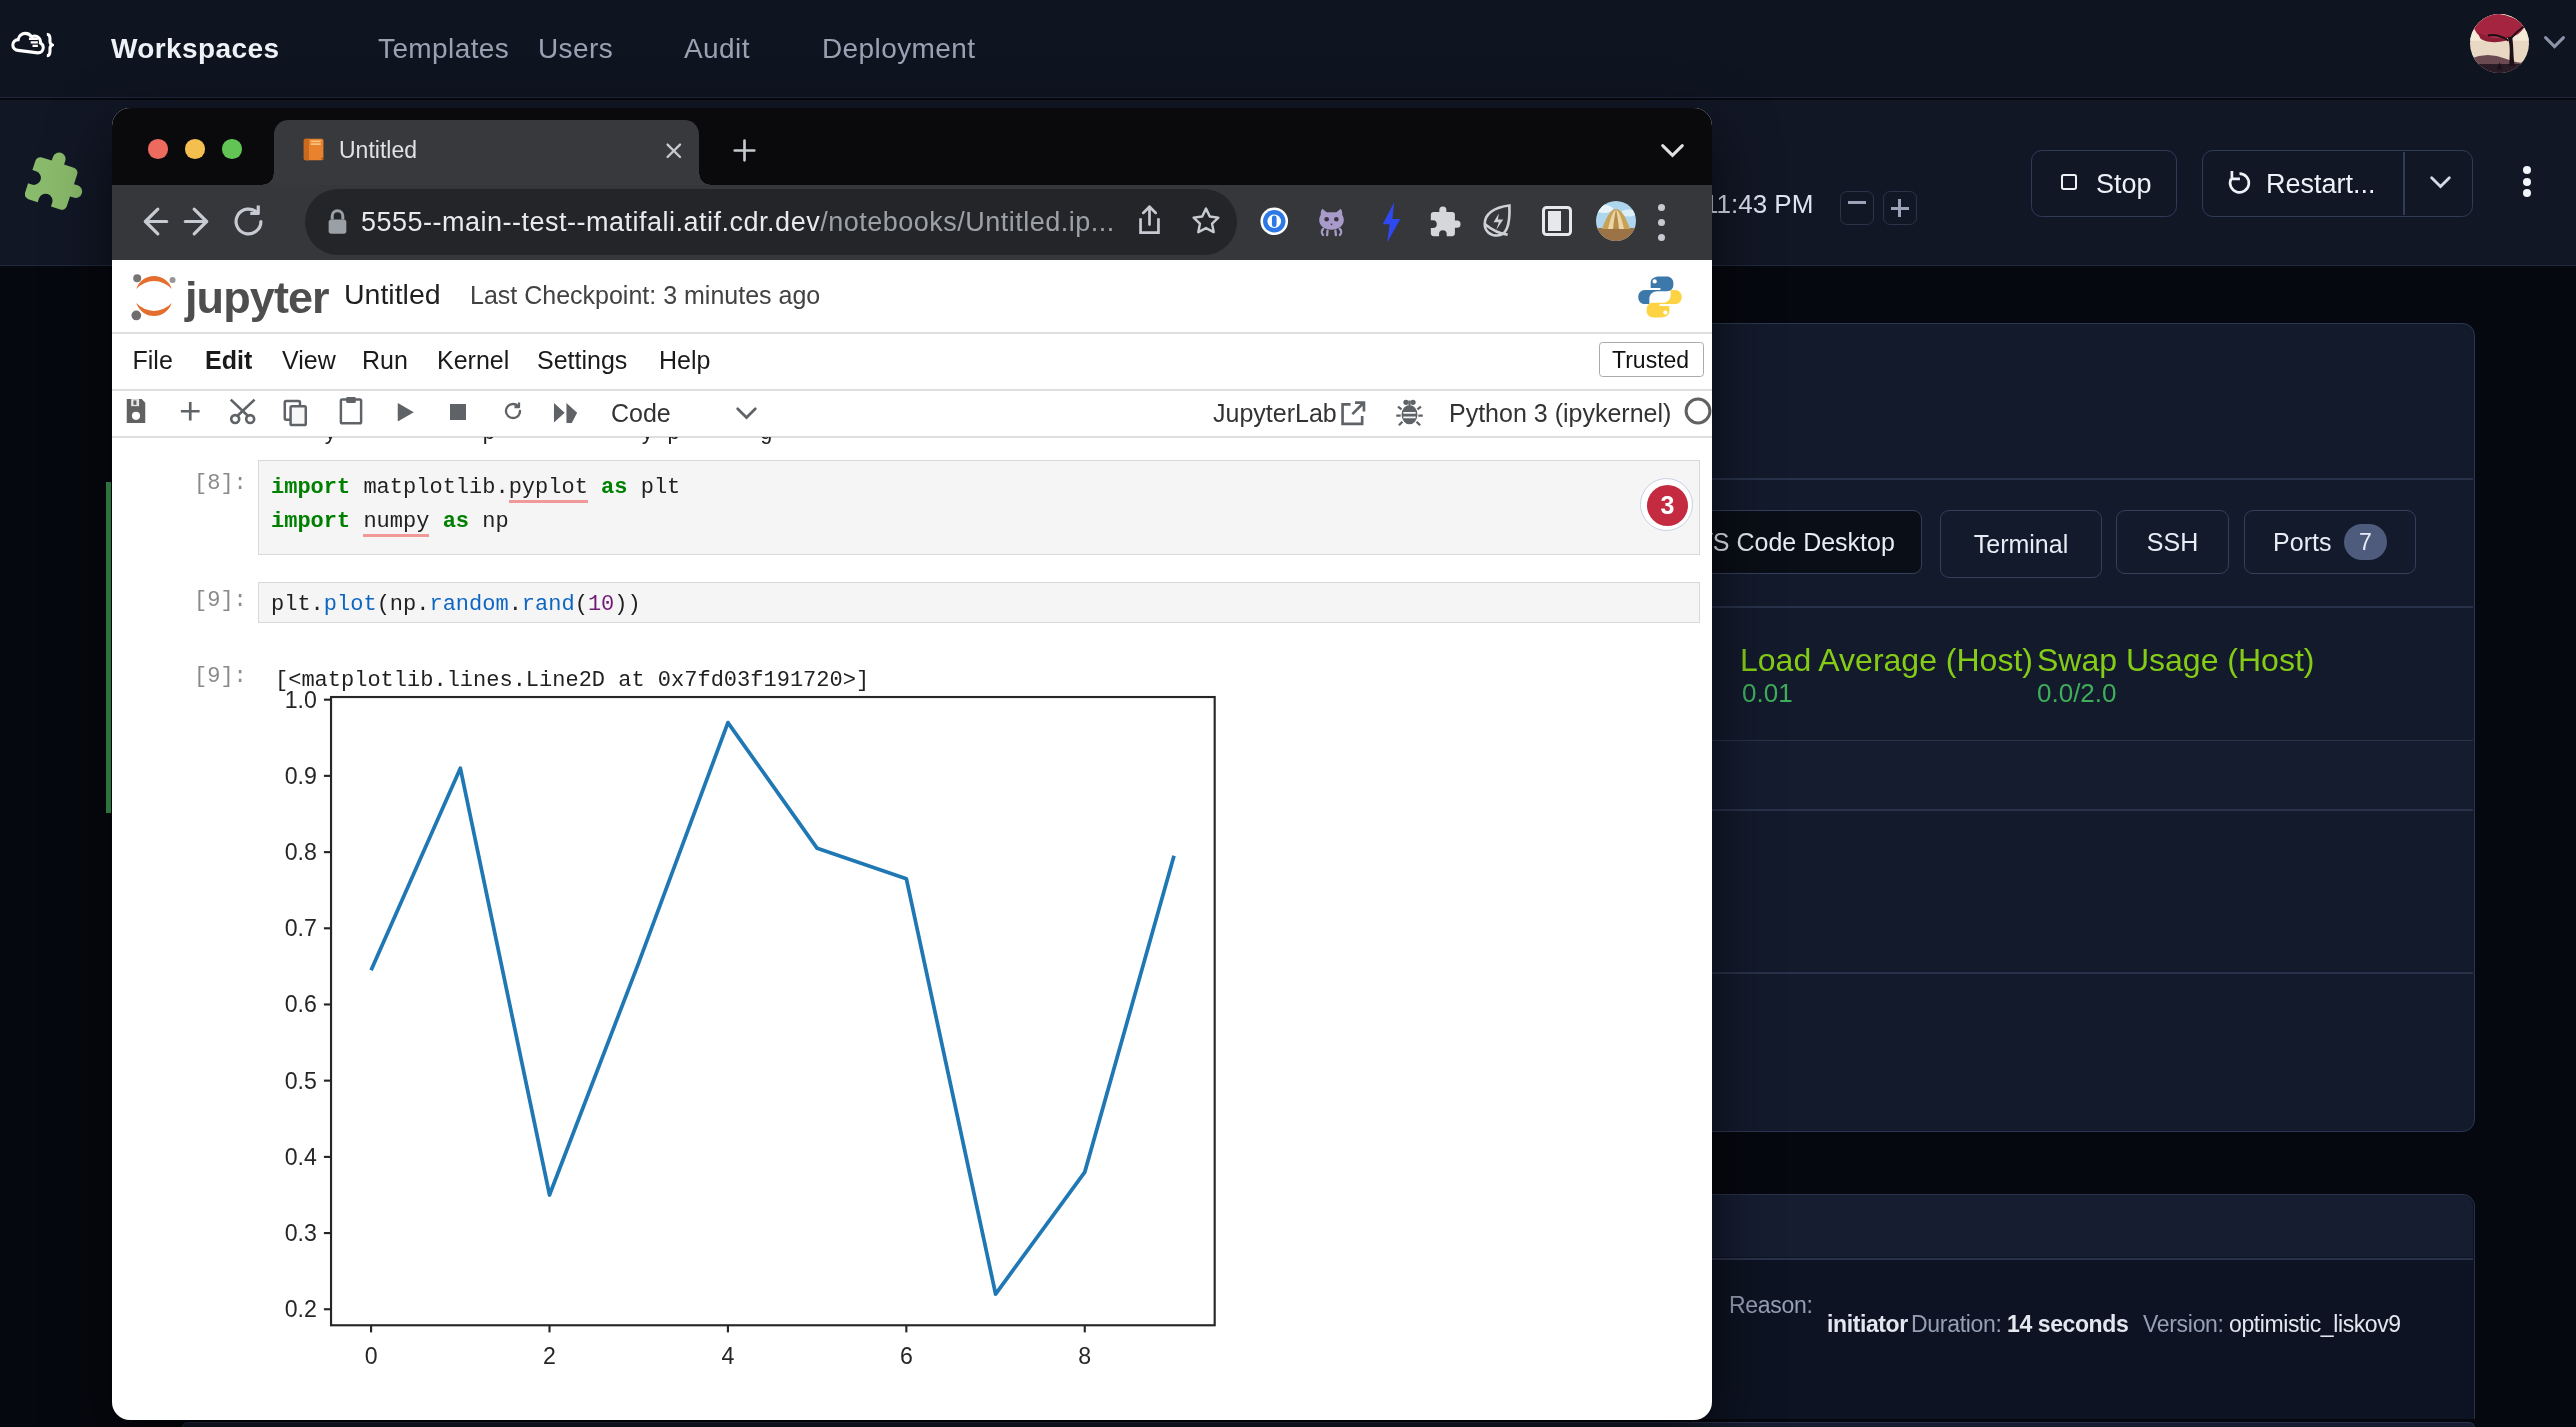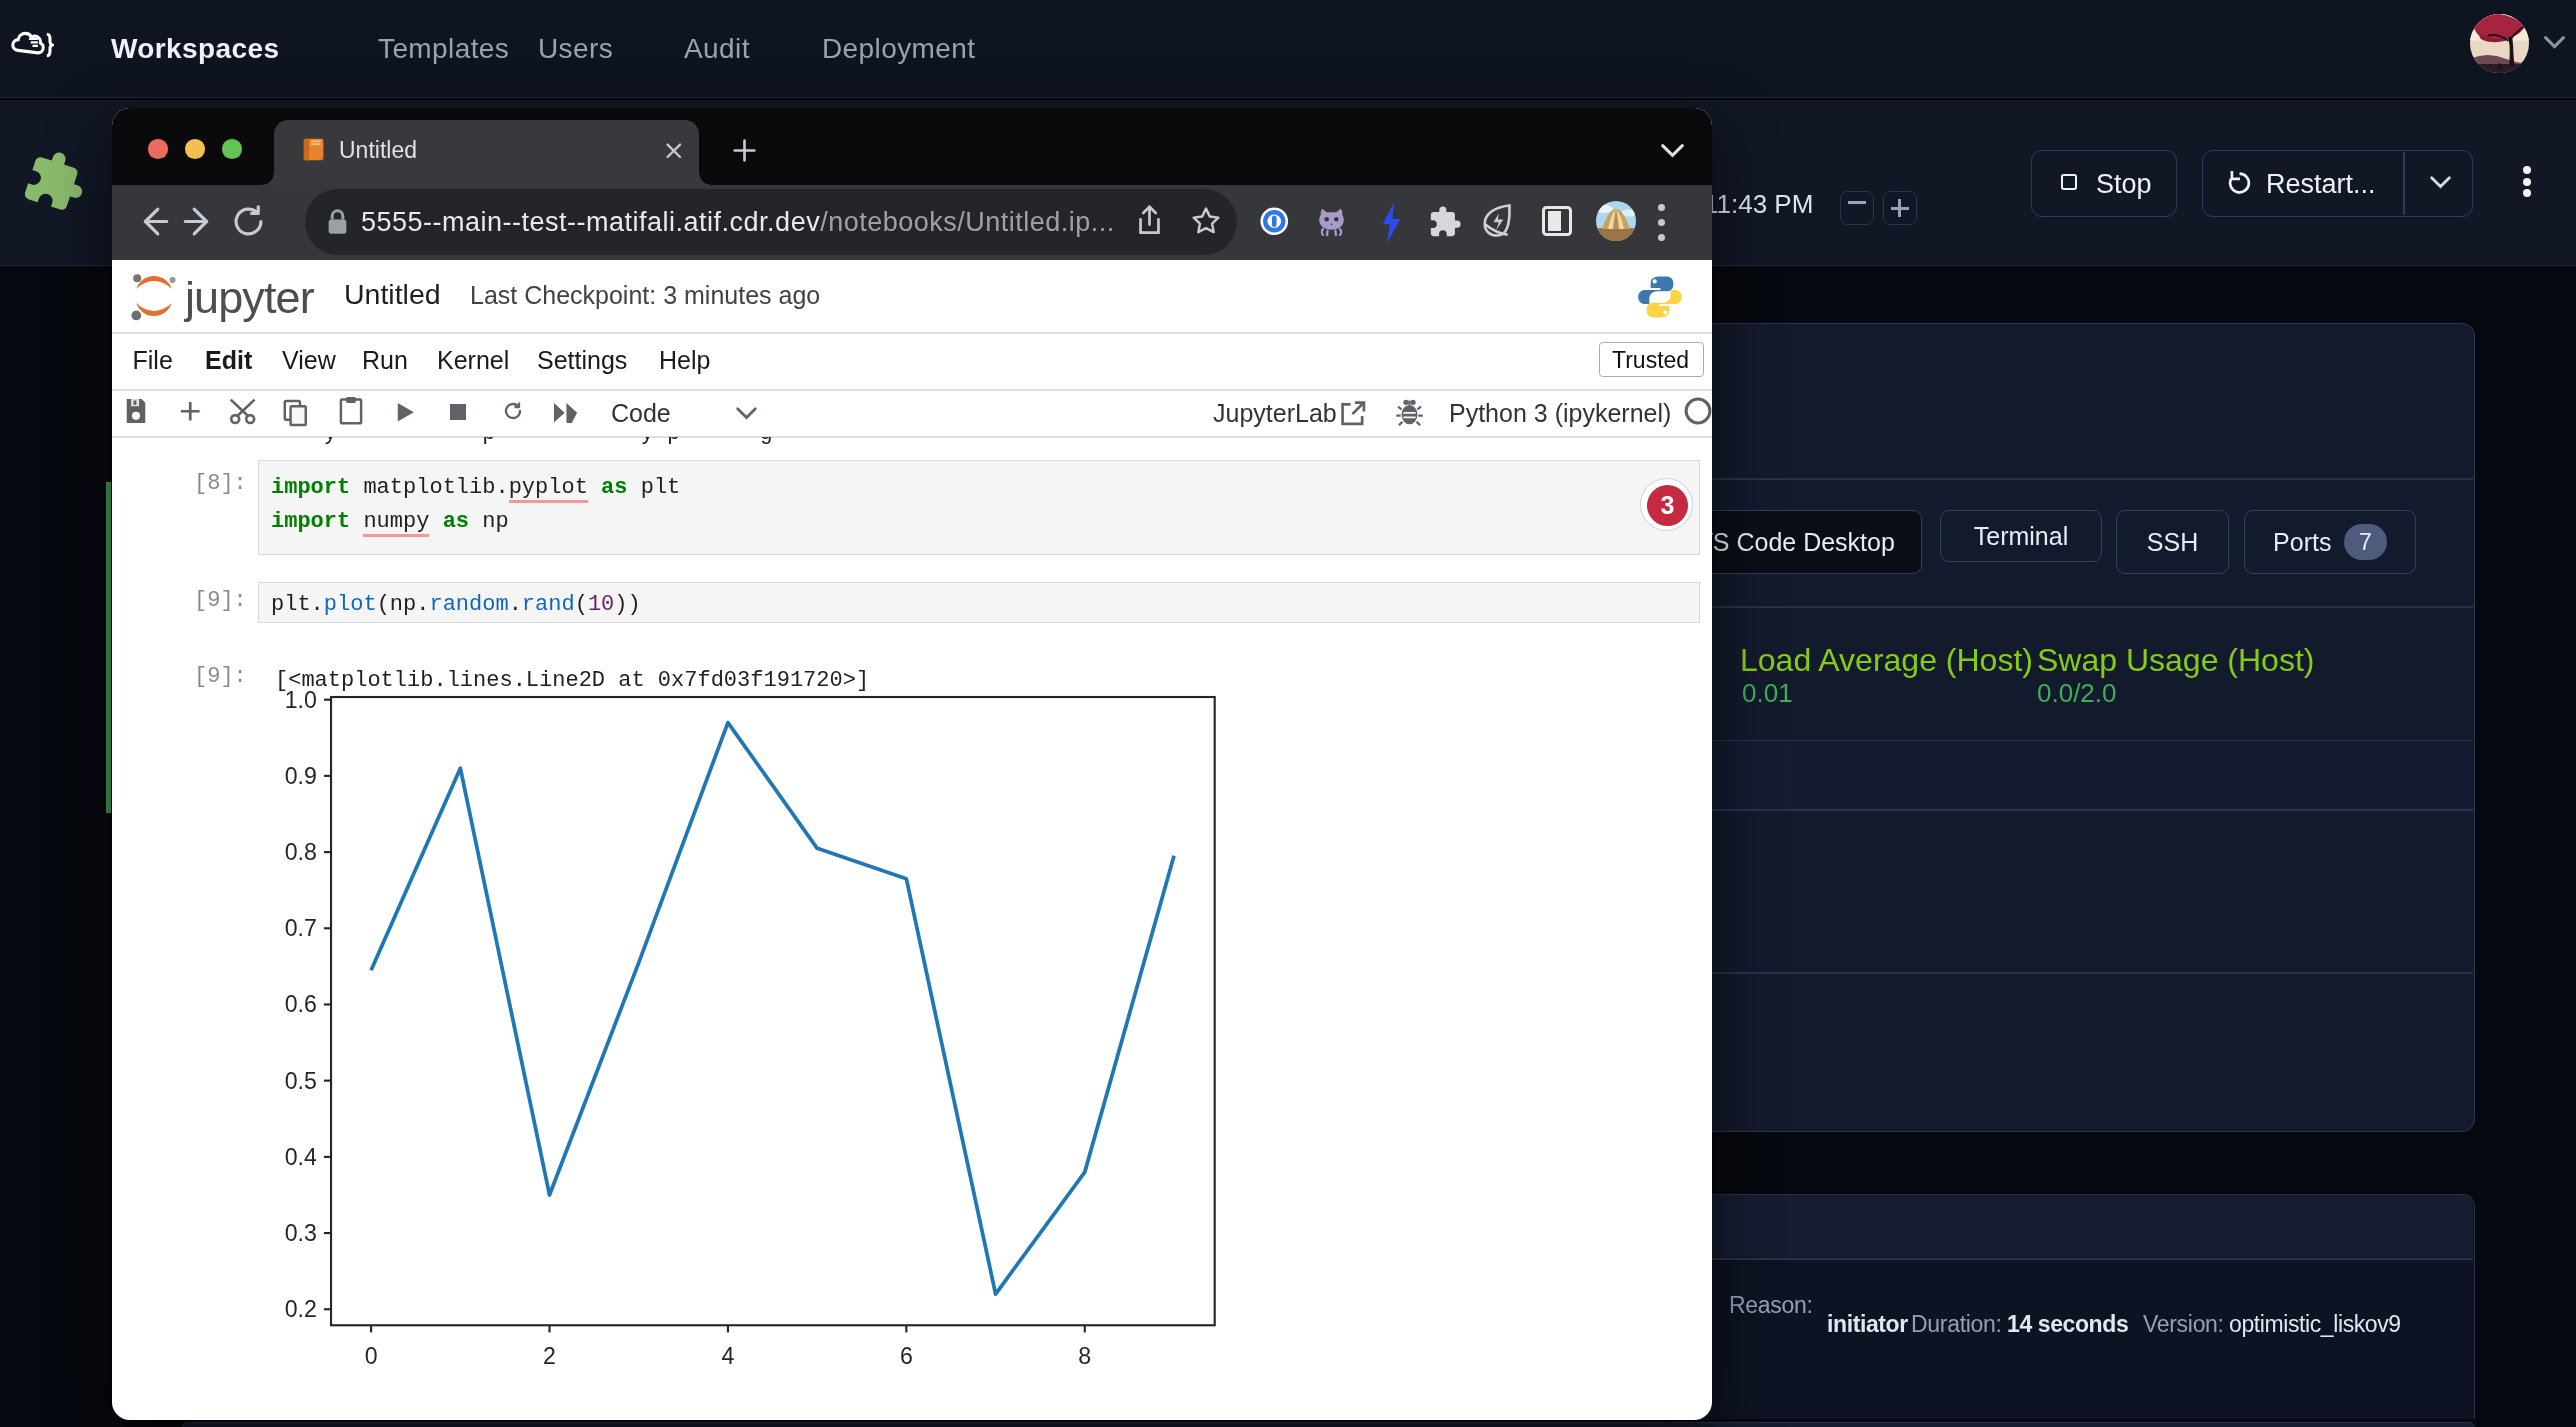--- a/index.html
+++ b/index.html
@@ -108,21 +108,21 @@
 
 <div class="abs card" style="left:182px;top:323px;width:2293px;height:809px;border-radius:12.5px;"></div>
 <div class="abs cardrow-border" style="left:184px;top:478px;width:2289px;"></div>
 <div class="abs cardrow-border" style="left:184px;top:606px;width:2289px;"></div>
 <div class="abs cardrow-border" style="left:184px;top:740px;width:2289px;"></div>
 <div class="abs" style="left:184px;top:741px;width:2289px;height:68px;background:#151c30;"></div>
 <div class="abs cardrow-border" style="left:184px;top:809px;width:2289px;"></div>
 <div class="abs cardrow-border" style="left:184px;top:972px;width:2289px;"></div>
 
 <div class="abs wbtn" style="left:1669px;top:510px;width:253px;height:64px;background:#0a0e16;">VS Code Desktop</div>
-<div class="abs wbtn" style="left:1940px;top:510px;width:162px;height:52px;">Terminal</div>
+<div class="abs wbtn" style="left:1940px;top:510px;width:162px;height:68px;">Terminal</div>
 <div class="abs wbtn" style="left:2116px;top:510px;width:113px;height:64px;">SSH</div>
 <div class="abs wbtn" style="left:2244px;top:510px;width:172px;height:64px;">
       <span>Ports</span>
       <span style="display:inline-block;margin-left:12.5px;background:#4f5b7c;border-radius:18px;width:43px;height:36px;line-height:36px;text-align:center;font-size:23px;">7</span>
     </div>
 
 <div class="abs metric-label" style="left:1740px;top:642px;">Load Average (Host)</div>
 <div class="abs metric-value" style="left:1742px;top:678px;">0.01</div>
 <div class="abs metric-label" style="left:2037px;top:642px;">Swap Usage (Host)</div>
 <div class="abs metric-value" style="left:2037px;top:678px;">0.0/2.0</div>
@@ -241,21 +241,21 @@
   <div class="abs" style="left:1546px;top:111px;width:7.1px;height:7.1px;border-radius:50%;background:#c7cbd1;"></div>
   <div class="abs" style="left:1546px;top:126px;width:7.1px;height:7.1px;border-radius:50%;background:#c7cbd1;"></div>
 
   <svg class="abs" style="left:18.7px;top:157px;" width="46" height="62" viewBox="0 0 52 70">
     <path d="M6 27 A 21 21 0 0 1 46 27 A 27 27 0 0 0 6 27 Z" fill="#e46e2e"></path>
     <path d="M6 43 A 21 21 0 0 0 46 43 A 27 27 0 0 1 6 43 Z" fill="#e46e2e"></path>
     <circle cx="7" cy="15" r="4.5" fill="#767677"></circle>
     <circle cx="47" cy="17" r="3.4" fill="#989798"></circle>
     <circle cx="6" cy="57" r="5.5" fill="#6f6e6f"></circle>
   </svg>
-  <div class="abs" style="left:73px;top:164px;font-size:45px;color:#4e4e4e;letter-spacing:-0.9px;">jupyter</div>
+  <div class="abs" style="left:73px;top:164px;font-size:45px;color:#4e4e4e;letter-spacing:-0.9px;font-weight:bold;">jupyter</div>
   <div class="abs" style="left:232px;top:170px;font-size:28.5px;color:#1f1f1f;font-weight:500;">Untitled</div>
   <div class="abs" style="left:358px;top:173px;font-size:25px;color:#424242;">Last Checkpoint: 3 minutes ago</div>
 
   <svg class="abs" style="left:1524px;top:165px;" width="48" height="48" viewBox="0 0 54 54">
     <path d="M26.5 4c-6 0-10 2.6-10 7v6h11v2H10c-4.5 0-7.5 3.4-7.5 8s3 8 7.5 8h5v-6c0-5 4-8.5 9-8.5h11c4 0 7-3 7-7V11c0-4-3.5-7-7.5-7z" fill="#3c78aa"></path>
     <circle cx="21" cy="9.5" r="2.4" fill="#fff"></circle>
     <path d="M27.5 50c6 0 10-2.6 10-7v-6h-11v-2H44c4.5 0 7.5-3.4 7.5-8s-3-8-7.5-8h-5v6c0 5-4 8.5-9 8.5H19c-4 0-7 3-7 7v2.5c0 4 3.5 7 7.5 7z" fill="#fdd343"></path>
     <circle cx="33" cy="44.5" r="2.4" fill="#fff"></circle>
   </svg>
 

